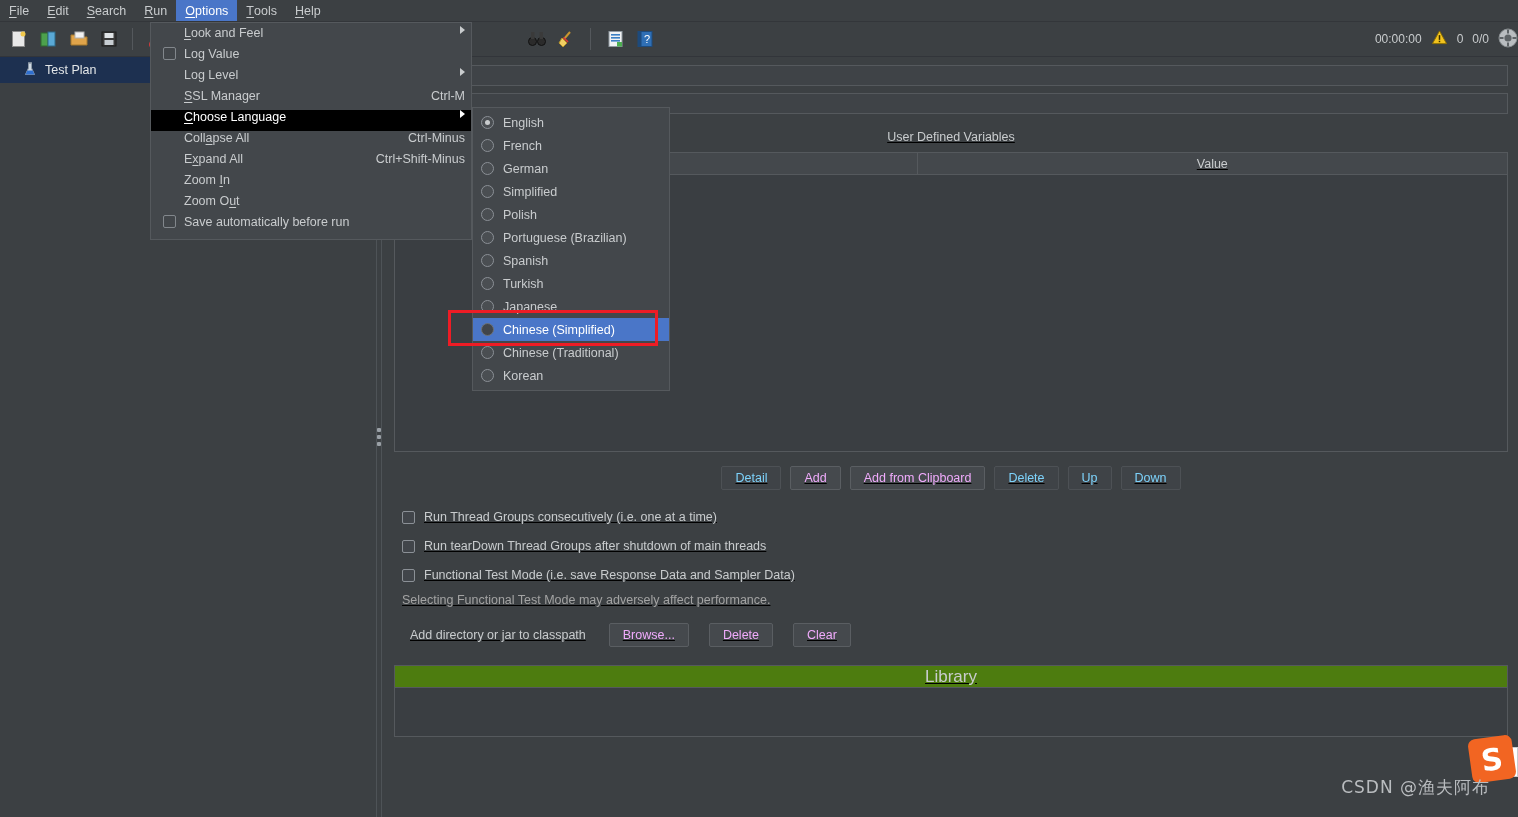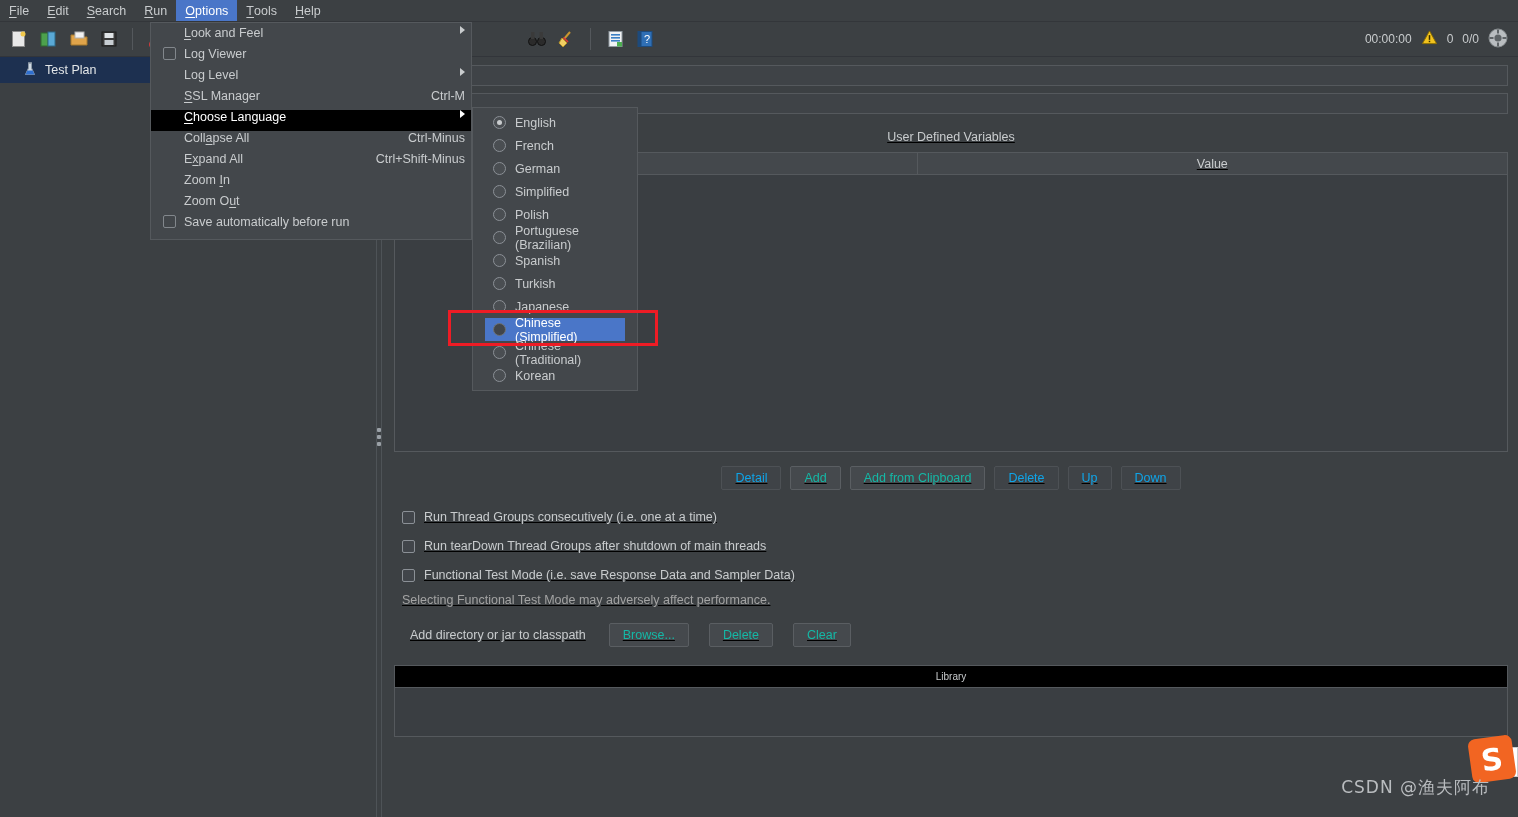--- a/index.html
+++ b/index.html
@@ -32,21 +32,21 @@
     display: flex; align-items: center;
   }
   .tb-group { display: flex; align-items: center; gap: 3px; padding: 0 5px; }
   .tb-btn {
     width: 27px; height: 27px; display: flex; align-items: center; justify-content: center;
     cursor: default;
   }
   .tb-sep { width: 1px; height: 22px; background: #54585c; margin: 0 5px; }
   .tb-spacer { flex: 1; }
   .status-area {
-    display: flex; align-items: center; gap: 9px; padding-right: 10px;
+    display: flex; align-items: center; gap: 9px; padding-right: 0;
     font-size: 12px; color: #c9ccce; font-family: "Liberation Sans", sans-serif;
   }
 
   
   .tree-panel {
     position: absolute; left: 0; top: 57px; width: 372px; height: 760px;
     background: #3c4043;
   }
   .tree-row {
     display: flex; align-items: center; gap: 7px;
@@ -88,41 +88,41 @@
     display: flex; align-items: center; justify-content: center;
     font-size: 12.5px; color: #c9ccce;
   }
   .udv-th.name { width: 47%; border-right: 1px solid #55595d; justify-content: flex-start; padding-left: 10px; }
   .udv-th.value { flex: 1; }
   .udv-body { flex: 1; background: #3a3e42; }
 
   .btn-row { display: flex; align-items: center; justify-content: center; gap: 9px; margin-top: 14px; }
   .btn {
     height: 24px; padding: 0 13px; background: #45494d;
-    border: 1px solid #5a5e62; color: #14b8a6; font-size: 12.5px;
+    border: 1px solid #5a5e62; color: #f0abfc; font-size: 12.5px;
     font-family: "Liberation Sans", sans-serif; cursor: default;
     display: flex; align-items: center; justify-content: center; border-radius: 2px;
   }
-  .btn.disabled { color: #0ea5e9; border-color: #4d5155; background: #3f4347; }
+  .btn.disabled { color: #7dd3fc; border-color: #4d5155; background: #3f4347; }
 
   .opts { margin-top: 20px; padding-left: 8px; }
   .opt-row { display: flex; align-items: center; gap: 9px; margin-bottom: 15px; }
   .cbox {
     width: 13px; height: 13px; border: 1px solid #8b9096; background: #41454a;
     flex-shrink: 0; border-radius: 2px;
   }
   .opt-label { font-size: 12.5px; color: #c9ccce; }
   .note { font-size: 12.5px; color: #a3a3a3; margin-top: -4px; margin-bottom: 16px; }
 
   .cp-row { display: flex; align-items: center; gap: 20px; padding-left: 8px; }
   .cp-label { font-size: 12.5px; color: #c9ccce; margin-right: 3px; }
 
   .lib-table { margin-top: 18px; border: 1px solid #55595d; height: 72px; display: flex; flex-direction: column; }
-  .lib-head { height: 22px; background: #000000; border-bottom: 1px solid #55595d;
-    display: flex; align-items: center; justify-content: center; font-size: 10px; color: #c9ccce; }
+  .lib-head { height: 22px; background: #4d7c0f; border-bottom: 1px solid #55595d;
+    display: flex; align-items: center; justify-content: center; font-size: 17px; color: #c9ccce; }
   .lib-body { flex: 1; background: #3a3e42; }
 
   
   .menu-popup {
     position: absolute; left: 150px; top: 22px; width: 322px;
     background: #43474b; border: 1px solid #55595d; z-index: 50;
     padding: 3px 0;
   }
   .menu-item {
     display: flex; align-items: flex-start; height: 21px;
@@ -139,22 +139,22 @@
   .menu-item .mi-accel { font-size: 12.5px; color: #c9ccce; margin-left: 16px; white-space: nowrap; }
   .arrow-r {
     width: 0; height: 0; border-left: 5px solid #c9ccce;
     border-top: 4px solid transparent; border-bottom: 4px solid transparent;
     margin-left: 10px; flex-shrink: 0;
   }
   .menu-item.sel .arrow-r { border-left-color: #ffffff; }
 
   
   .lang-popup {
-    position: absolute; left: 472px; top: 107px; width: 166px;
-    background: #43474b; border: 1px solid #55595d; z-index: 60; padding: 3px 12px;
+    position: absolute; left: 472px; top: 107px; width: 198px;
+    background: #43474b; border: 1px solid #55595d; z-index: 60; padding: 3px 0;
   }
   .lang-item {
     display: flex; align-items: center; height: 23px; padding: 0 8px;
     font-size: 12.5px; color: #c9ccce; cursor: default;
   }
   .lang-item.sel { background: #4a76c8; color: #ffffff; }
   .radio {
     width: 13px; height: 13px; border-radius: 50%; border: 1px solid #8b9096;
     background: #4a4e52; margin-right: 9px; flex-shrink: 0;
     display: flex; align-items: center; justify-content: center;
@@ -402,21 +402,21 @@
   </div>
 
   <div class="menu-popup">
     <div class="menu-item">
       <span class="mi-indent"></span>
       <span class="mi-label"><span class="mn">L</span>ook and Feel</span>
       <span class="arrow-r"></span>
     </div>
     <div class="menu-item">
       <span class="mi-check"></span>
-      <span class="mi-label">Log Viewer</span>
+      <span class="mi-label">Log Value</span>
     </div>
     <div class="menu-item">
       <span class="mi-indent"></span>
       <span class="mi-label">Log Level</span>
       <span class="arrow-r"></span>
     </div>
     <div class="menu-item">
       <span class="mi-indent"></span>
       <span class="mi-label"><span class="mn">S</span>SL Manager</span>
       <span class="mi-accel">Ctrl-M</span>

